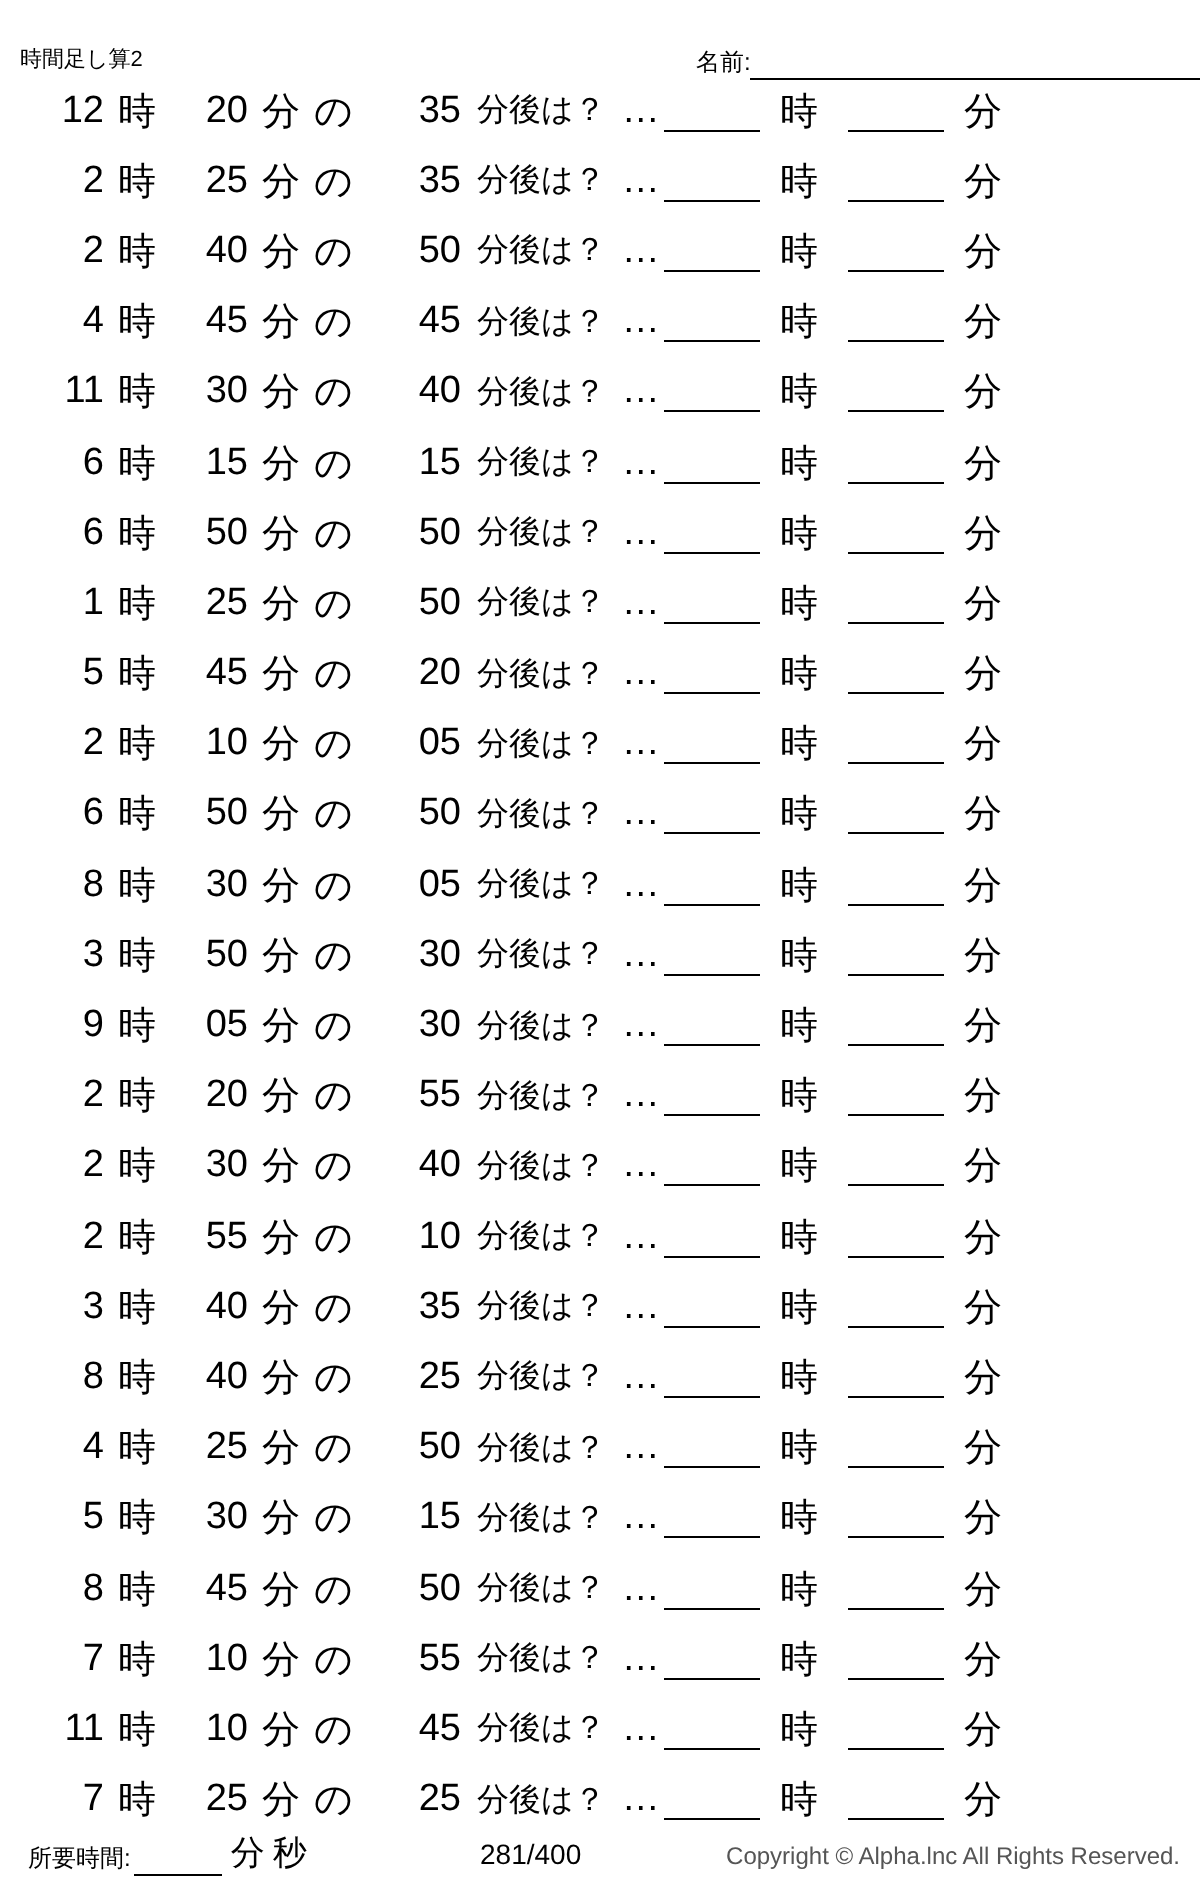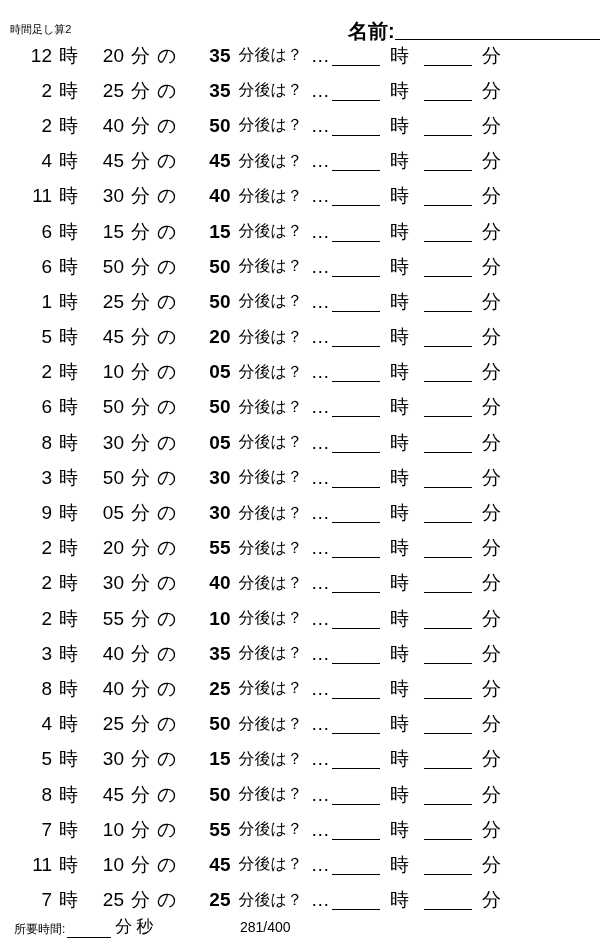--- a/index.html
+++ b/index.html
@@ -41,23 +41,22 @@
   .name-field {
     position: absolute;
     left: 348px;
     top: 6px;
     font-size: 15px;
     display: flex;
     align-items: flex-end;
     white-space: nowrap;
   }
   .name-label {
-    font-size: 20px;
+    font-size: 12px;
     line-height: 18px;
-    font-weight: bold;
   }
   .name-blank {
     display: inline-block;
     width: 232px;
     border-bottom: 1px solid #000;
     height: 17px;
   }
 
   
   .problems {
@@ -81,21 +80,21 @@
     font-size: 19px;
     white-space: nowrap;
   }
   .num {
     display: inline-block;
     text-align: right;
     font-size: 19px;
   }
   .w-hour   { width: 52px; }
   .w-min    { width: 46px; }
-  .w-add    { width: 54px; font-weight: bold; }
+  .w-add    { width: 54px; }
   .unit {
     display: inline-block;
     font-size: 19px;
     padding-left: 7px;
   }
   .tail {
     display: inline-block;
     font-size: 16px;
     padding-left: 8px;
   }
@@ -686,15 +685,16 @@
     </div>
 
   <div class="footer">
     <div class="time-taken">
       <span class="tt-label">所要時間:</span>
       <span class="tt-blank"></span>
       <span class="tt-unit">分</span>
       <span class="tt-unit">秒</span>
     </div>
     <div class="page-code">281/400</div>
+    <div class="copyright">Copyright ©  Alpha.lnc All Rights Reserved.</div>
   </div>
 
 </div>
 
 </body></html>

